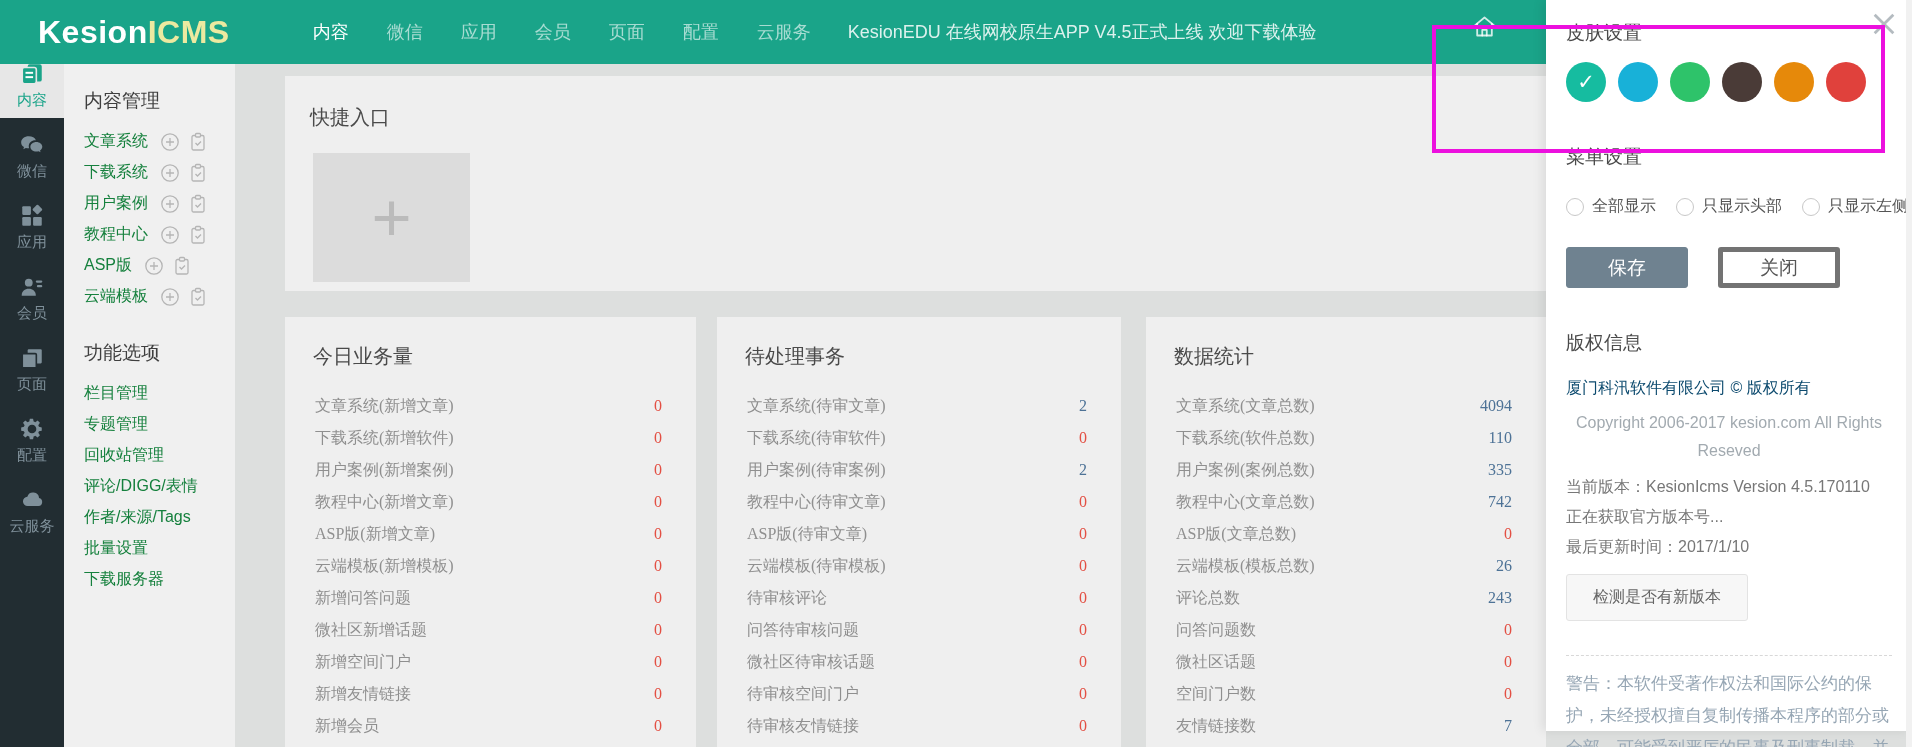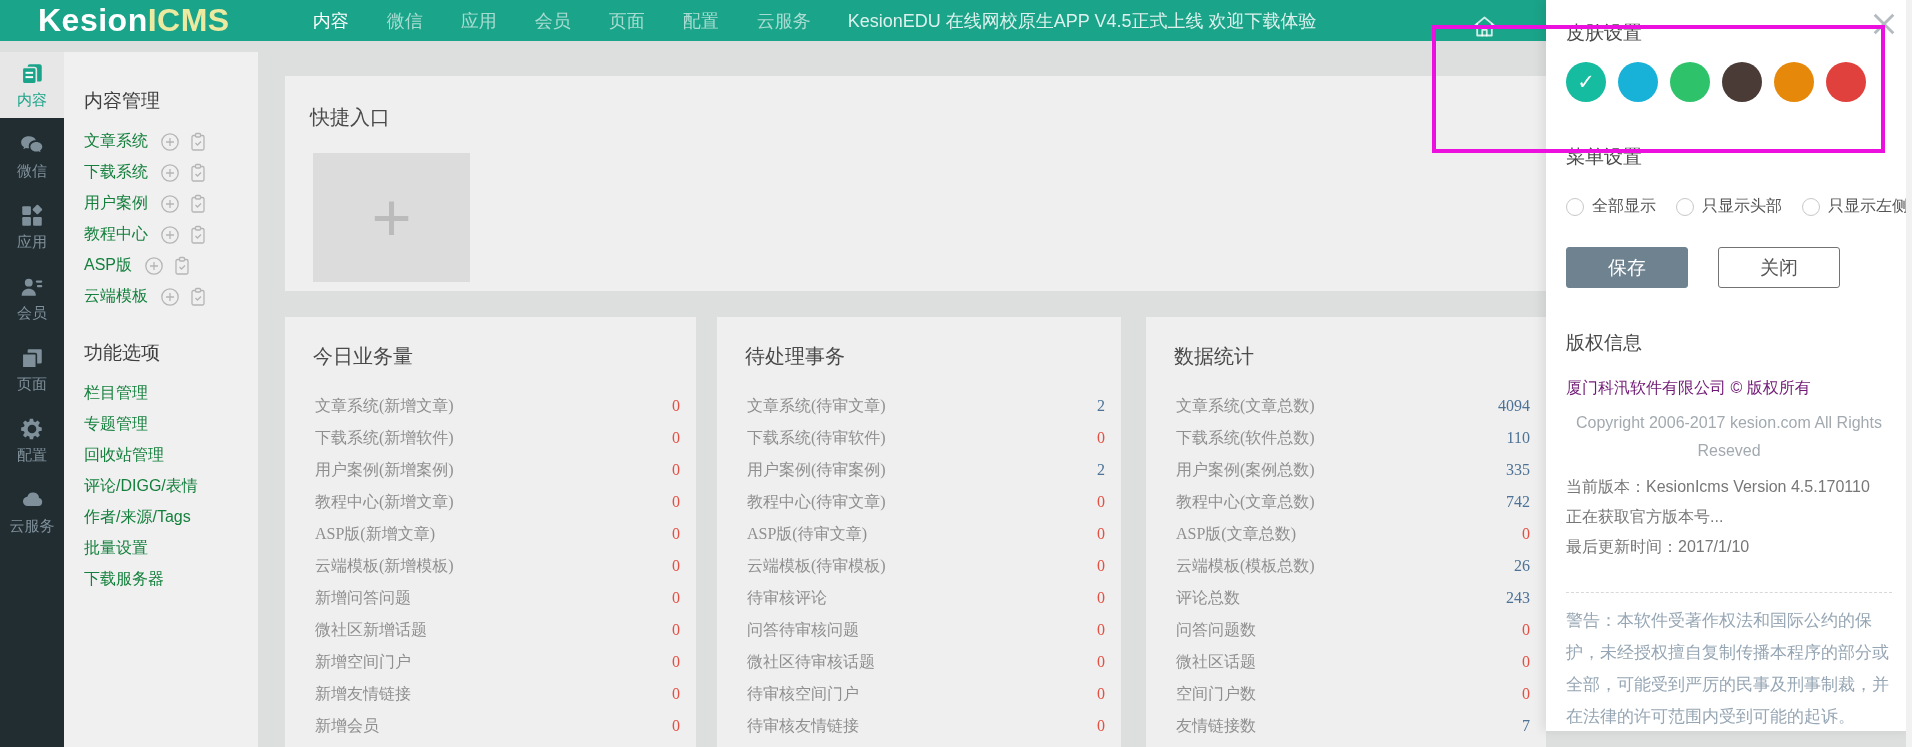--- a/index.html
+++ b/index.html
@@ -1,41 +1,41 @@
 <!DOCTYPE html>
 <html><head>
 <meta charset="utf-8">
 <style>
   * { box-sizing: border-box; margin: 0; padding: 0; }
   html,body { width:1912px; height:747px; overflow:hidden; }
   body { font-family:"Liberation Sans","DejaVu Sans",sans-serif; background:#dddfde; position:relative; }
 
   
-  .topbar { position:absolute; left:0; top:0; width:1546px; height:41px; background:#1aa489;
+  .topbar { position:absolute; left:0; top:0; width:1546px; height:64px; background:#1aa489;
             display:flex; align-items:center; z-index:5; }
   .logo { margin-left:38px; font-size:32px; font-weight:bold; letter-spacing:0.5px; white-space:nowrap; }
   .logo .l1 { color:#ffffff; }
   .logo .l2 { color:#ece9a0; }
   .topnav { display:flex; margin-left:64px; }
   .topnav .nav-item { font-size:18px; color:rgba(255,255,255,0.62); padding:0 19px; height:52px;
                       line-height:52px; cursor:pointer; white-space:nowrap; }
   .topnav .nav-item.active { color:#ffffff; }
   .announce { margin-left:18px; font-size:18px; color:rgba(255,255,255,0.85); white-space:nowrap; }
   .home-ico { position:absolute; right:48px; top:13px; width:27px; height:27px; color:rgba(255,255,255,0.8); cursor:pointer; }
 
   
   .sidebar { position:absolute; left:0; top:52px; bottom:0; width:64px; background:#222d32; z-index:4; }
   .side-item { width:64px; height:66px; margin-bottom:5px; display:flex; flex-direction:column;
                align-items:center; justify-content:center; color:#7f909a; cursor:pointer; }
   .side-item .side-ico { width:26px; height:26px; }
   .side-item .side-label { font-size:15px; margin-top:4px; }
   .side-item.active { background:#e7e7e7; color:#1aa489; }
 
   
-  .submenu { position:absolute; left:64px; top:52px; bottom:0; width:194px; background:#f0f0f0; z-index:3; padding-top:22px; }
+  .submenu { position:absolute; left:64px; top:52px; bottom:0; width:171px; background:#f0f0f0; z-index:3; padding-top:22px; }
   .sub-title { font-size:19px; color:#3f3f3f; padding:14px 0 12px 20px; }
   .sub-item { display:flex; align-items:center; height:31px; padding-left:20px; font-size:16px;
               color:#15803d; cursor:pointer; white-space:nowrap; }
   .sub-item .acts { display:flex; align-items:center; margin-left:12px; color:#b5b5b5; }
   .sub-item .acts .aico { width:20px; height:20px; margin-right:8px; }
 
   
   .main { position:absolute; left:258px; top:52px; right:0; bottom:0; padding:24px 0 0 27px; }
   .card { background:#efefef;font-family:Liberation Serif, serif; }
   .quick-card { width:1261px; height:215px; padding:28px 0 0 25px; }
@@ -43,21 +43,21 @@
   .quick-box { width:157px; height:129px; margin-top:22px; margin-left:3px; background:#dcdcdc;
                display:flex; align-items:center; justify-content:center; cursor:pointer; }
   .quick-box .plus { font-size:72px; color:#bbbbbb; font-weight:bold; line-height:1; }
 
   .panel-row { display:flex; margin-top:26px; }
   .panel { height:520px; padding-top:26px; }
   .panel-1 { width:411px; margin-right:21px; }
   .panel-2 { width:404px; margin-right:25px; }
   .panel-3 { width:400px; }
   .panel-title { font-size:20px; color:#4a4a4a; padding:0 28px; margin-bottom:20px; }
-  .stat-row { display:flex; align-items:center; justify-content:space-between; height:32px; padding:0 16px 0 30px; }
+  .stat-row { display:flex; align-items:center; justify-content:space-between; height:32px; padding:0 34px 0 30px; }
   .stat-row .lbl { font-size:16px; color:#8f8f8f; }
   .stat-row .val { font-size:16px; }
   .stat-row .val.red { color:#e34f43; }
   .stat-row .val.blue { color:#4d7296; }
 
   
   .drawer { position:absolute; right:0; top:0; bottom:16px; width:366px; background:#ffffff; z-index:20;
             box-shadow:-4px 0 10px rgba(0,0,0,0.08); padding:20px 20px 0 20px; }
   .d-title { font-size:19px; color:#4a4a4a; }
   .swatches { display:flex; margin-top:16px; }
@@ -66,23 +66,23 @@
   .swatch.checked::after { content:"✓"; color:#ffffff; font-size:21px; font-weight:bold; }
   .menu-title { margin-top:42px; }
   .radios { display:flex; margin-top:26px; }
   .radio { display:flex; align-items:center; margin-right:20px; cursor:pointer; }
   .rdot { width:18px; height:18px; border:1px solid #c8c8c8; border-radius:50%; background:#fff; margin-right:8px; flex:0 0 auto; }
   .radio span:last-child { font-size:16px; color:#555555; white-space:nowrap; }
   .btn-row { margin-top:30px; display:flex; }
   .btn-row button { width:122px; height:41px; font-size:19px; border-radius:3px; cursor:pointer;
                     font-family:inherit; }
   .btn-save { background:#6f8290; color:#ffffff; border:1px solid #6f8290; }
-  .btn-close { background:#ffffff; color:#555555; border:1px solid #737373; margin-left:30px; }
+  .btn-close { background:#ffffff; color:#555555; border:5px solid #737373; margin-left:30px; }
   .cp-title { margin-top:42px; }
-  .cp-cn { margin-top:22px; font-size:16px; color:#701a75; }
+  .cp-cn { margin-top:22px; font-size:16px; color:#0c4a6e; }
   .cp-en { margin-top:10px; font-size:16px; color:#a2aab0; line-height:28px;text-align:center; }
   .ver-line { margin-top:12px; font-size:16px; color:#777777; }
   .fetch-line, .upd-line { margin-top:9px; font-size:16px; color:#777777; }
   .check-btn { margin-top:16px; background:#f7f7f7; border:1px solid #e3e3e3; color:#666666;
                font-size:16px; padding:12px 26px; border-radius:3px; cursor:pointer; font-family:inherit; }
   .dash { border:none; border-top:1px dashed #d8d8d8; margin-top:34px; }
   .warning { margin-top:12px; font-size:17px; color:#96a6b4; line-height:32px; }
 
   
   .magenta-box { position:absolute; left:1432px; top:25px; width:453px; height:128px;
@@ -569,20 +569,21 @@
     <button class="btn-save">保存</button>
     <button class="btn-close">关闭</button>
   </div>
 
   <div class="d-title cp-title">版权信息</div>
   <div class="cp-cn">厦门科汛软件有限公司 © 版权所有</div>
   <div class="cp-en">Copyright 2006-2017 kesion.com All Rights Reseved</div>
   <div class="ver-line">当前版本：KesionIcms Version 4.5.170110</div>
   <div class="fetch-line">正在获取官方版本号...</div>
   <div class="upd-line">最后更新时间：2017/1/10</div>
+  <button class="check-btn">检测是否有新版本</button>
   <hr class="dash">
   <div class="warning">警告：本软件受著作权法和国际公约的保护，未经授权擅自复制传播本程序的部分或全部，可能受到严厉的民事及刑事制裁，并在法律的许可范围内受到可能的起诉。</div>
 </div>
 
 <span class="close-x">
   <svg viewBox="0 0 24 24" fill="none" stroke="#b4bbc0" stroke-width="2.4">
       <path d="M4 4l16 16M20 4L4 20"></path>
     </svg>
 </span>
 <div class="magenta-box"></div>

